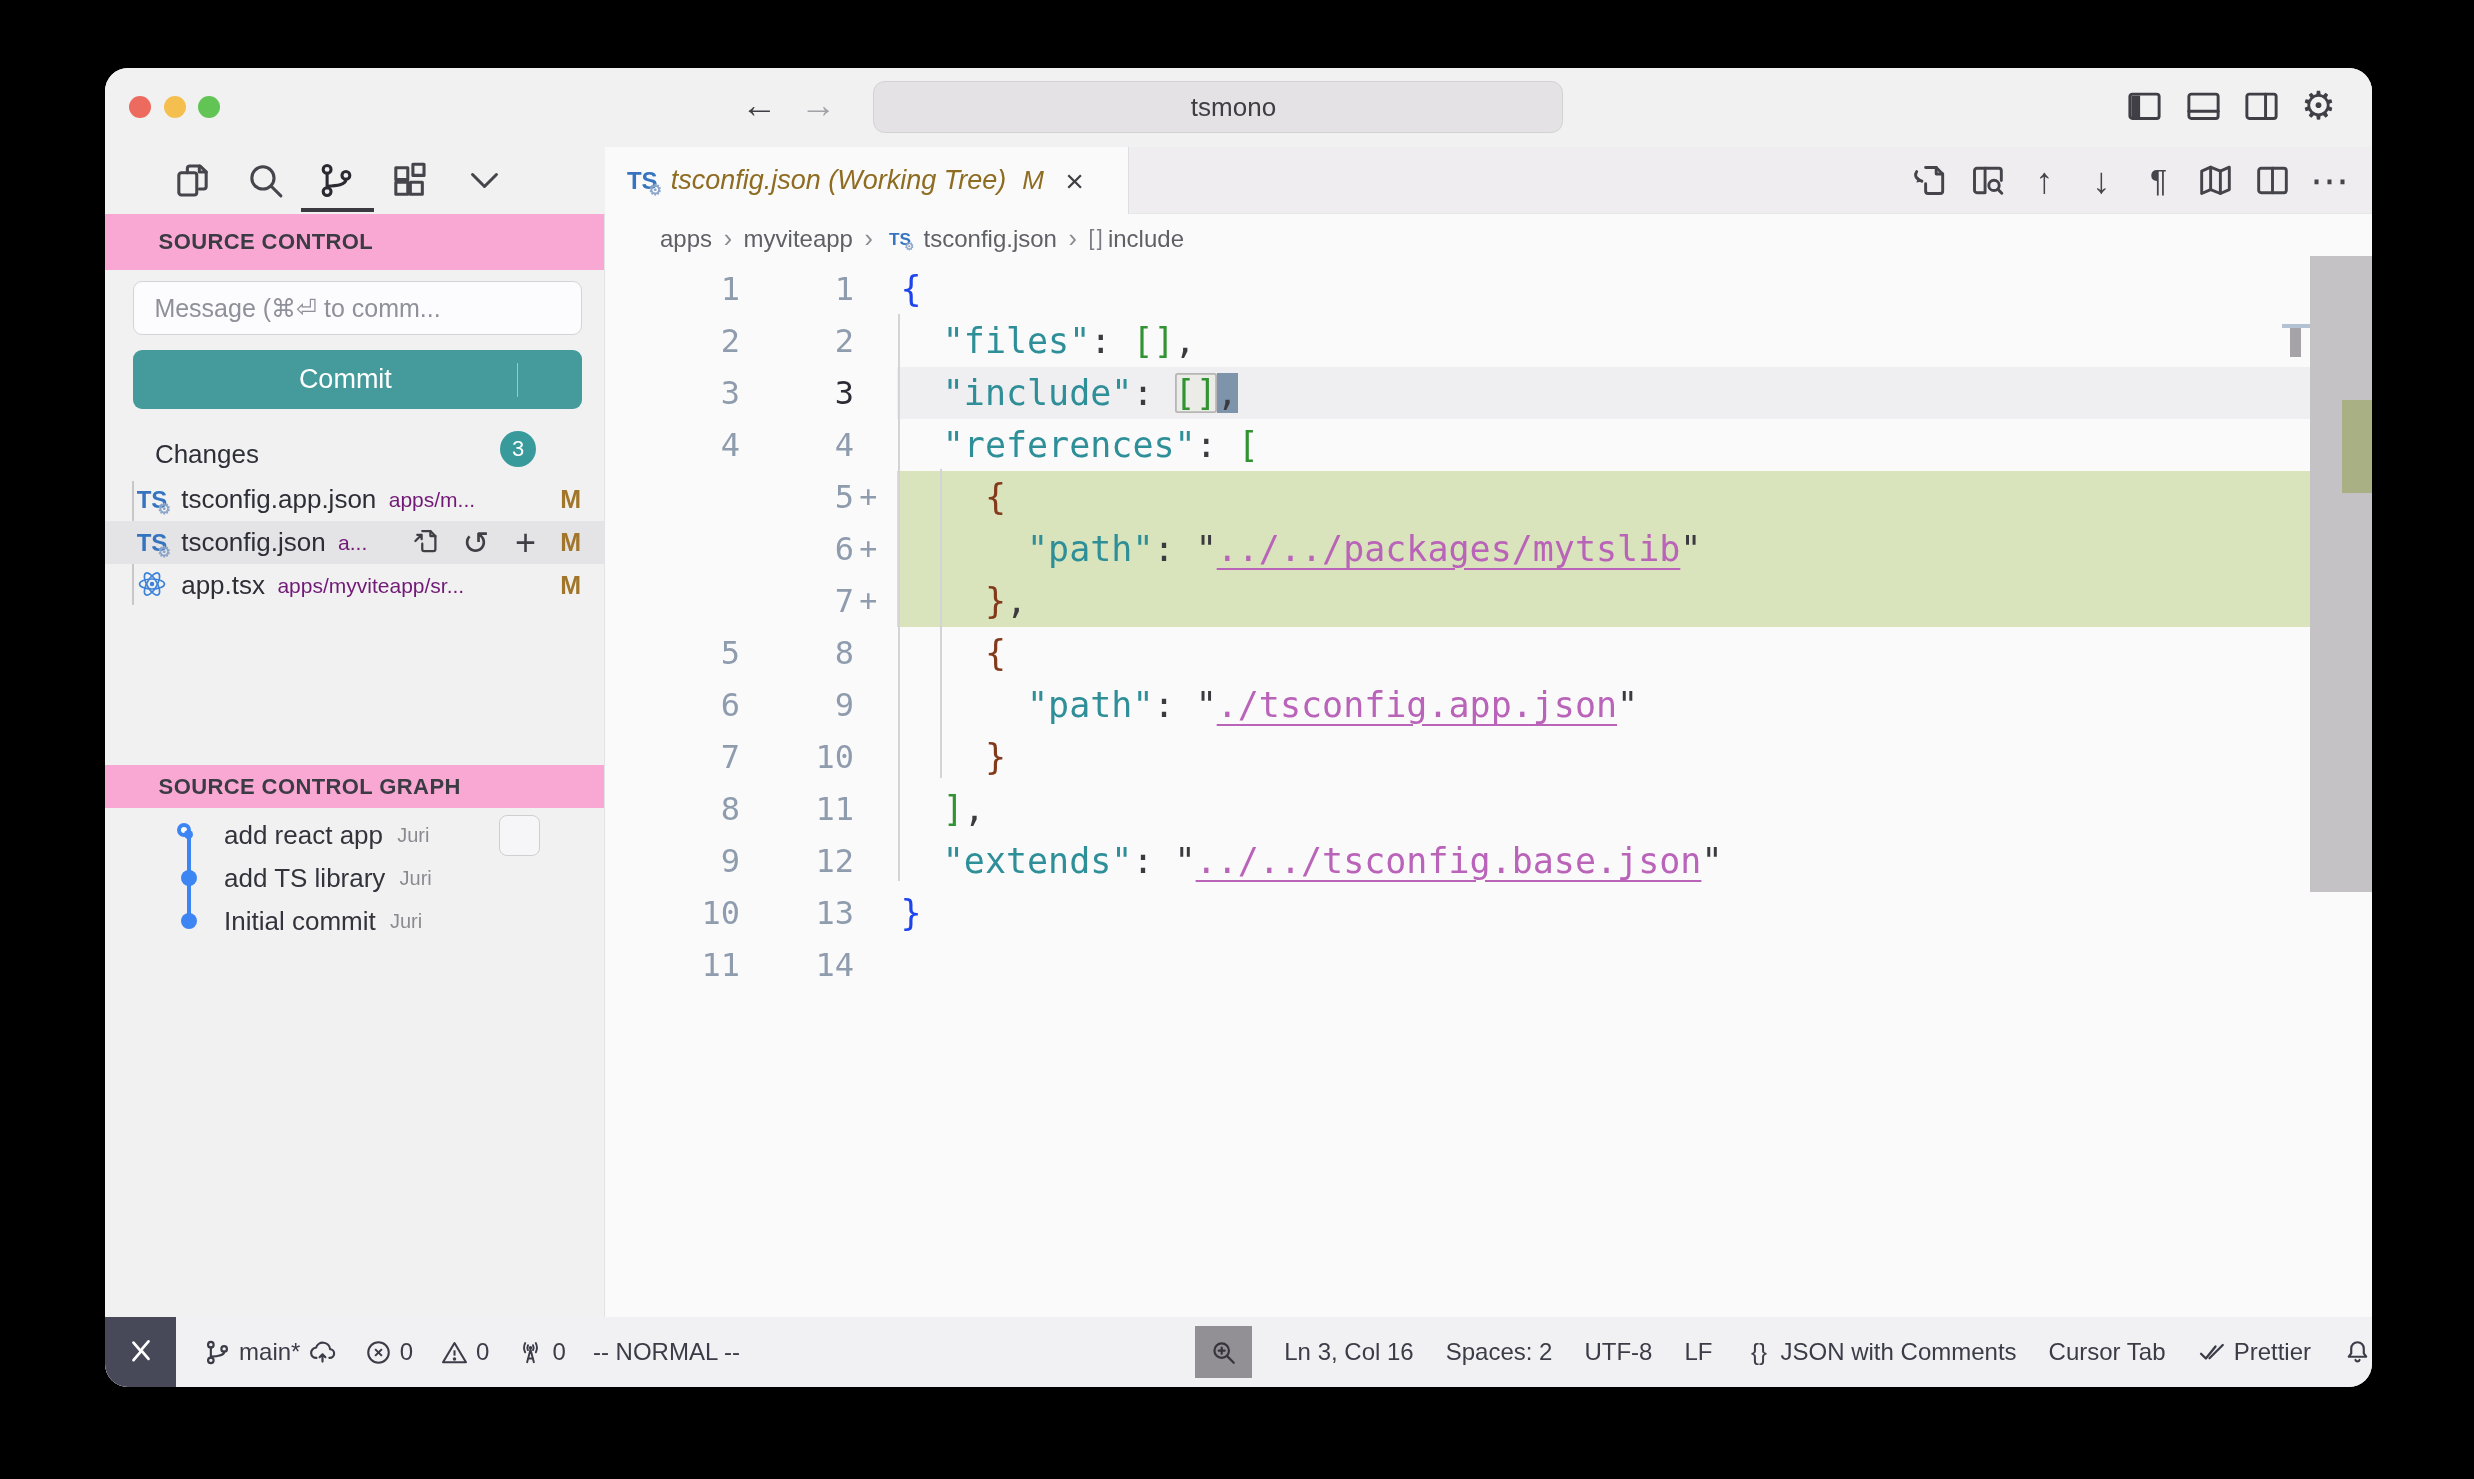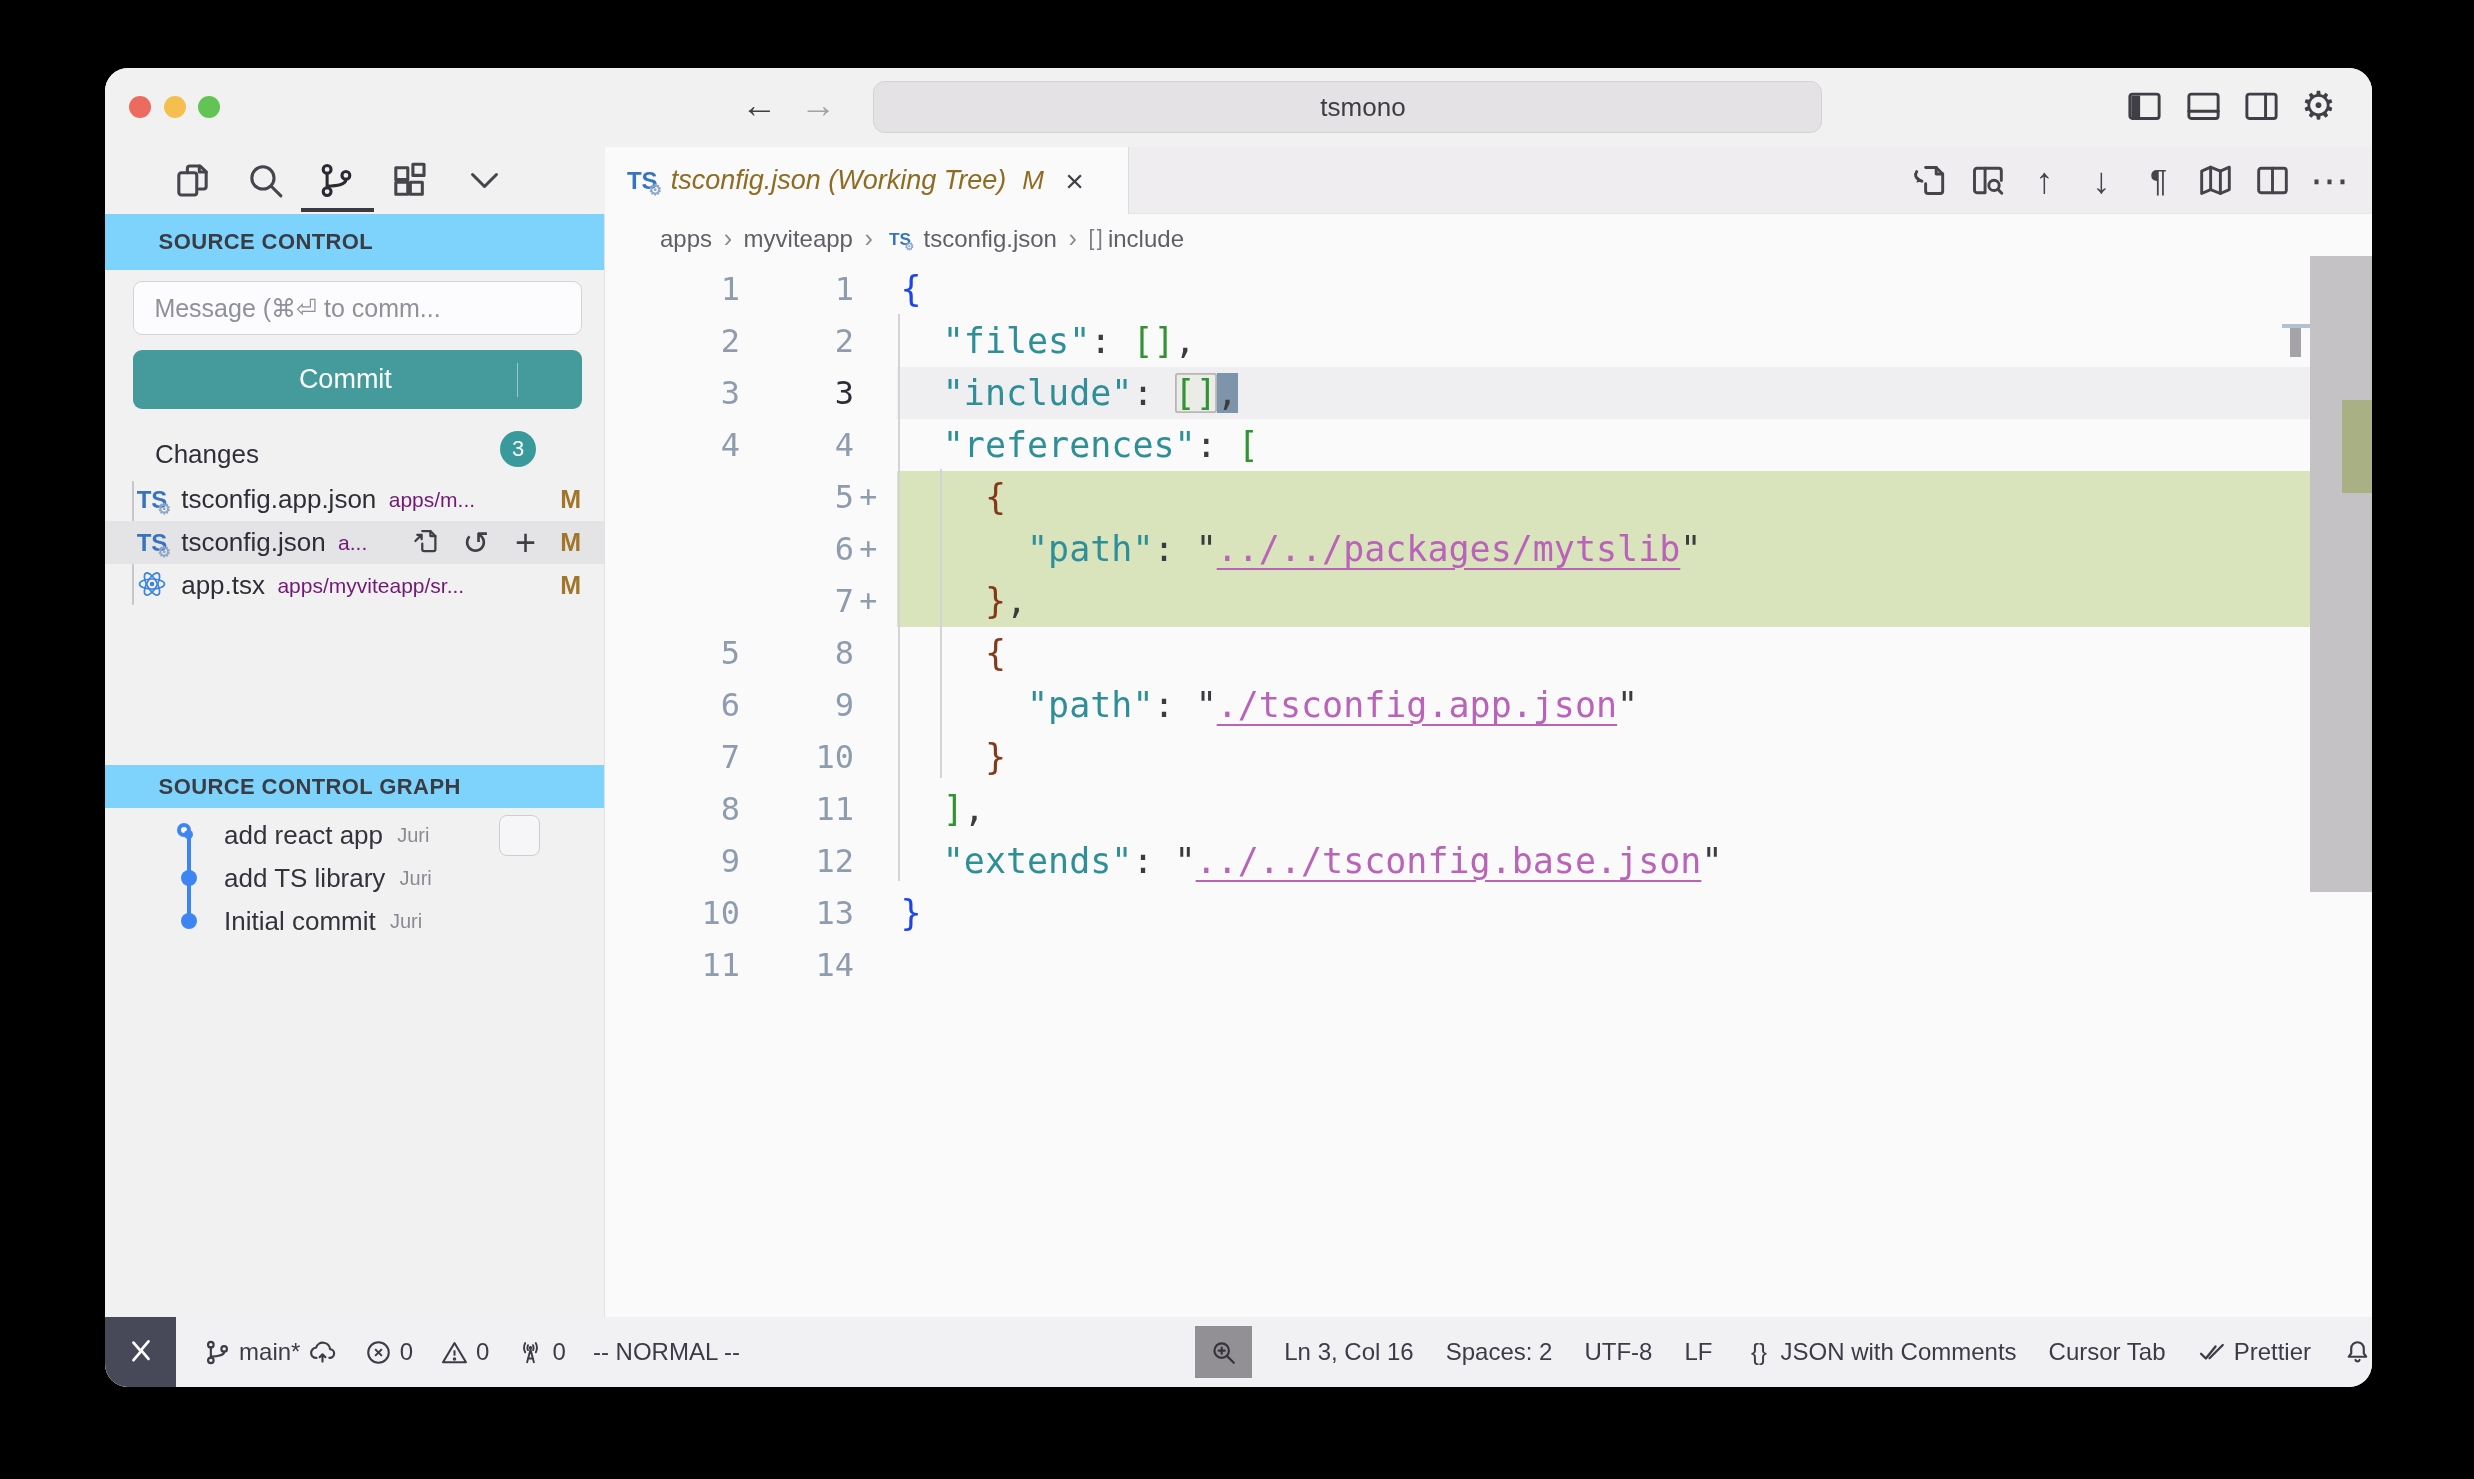--- a/index.html
+++ b/index.html
@@ -8,21 +8,21 @@
   .window{position:absolute;left:105px;top:68px;width:2267px;height:1319px;background:#f2f1f2;
     border-radius:23px;overflow:hidden;box-shadow:0 27px 80px rgba(0,0,0,.6);}
   
   .titlebar{position:absolute;left:0;top:0;width:2267px;height:79px;background:#f2f1f2;}
   .traffic{position:absolute;top:28.4px;width:22px;height:22px;border-radius:50%;}
   .t-close{left:24px;background:#ed6a5e;}
   .t-min{left:59px;background:#f5bf4f;}
   .t-zoom{left:93px;background:#61c454;}
   .navarrow{position:absolute;top:16px;font-size:36px;color:#3f3f45;width:43px;text-align:center;}
   .navarrow.fwd{color:#a3a2a7;}
-  .searchbox{position:absolute;left:768px;top:13.3px;width:949px;height:52px;background:#e4e2e5;
+  .searchbox{position:absolute;left:768px;top:13.3px;width:690px;height:52px;background:#e4e2e5;
     border:1.8px solid #d3d1d4;border-radius:11.6px;display:flex;align-items:center;justify-content:center;
     gap:4px;color:#3d3d43;font-size:26px;}
   .win-icons{position:absolute;right:32px;top:18px;display:flex;gap:19.6px;color:#3f3f45;}
   .win-icons .icon{width:39px;height:39px;}
   
   .activityrow{position:absolute;left:0;top:79px;width:500px;height:67px;}
   .act-icon{position:absolute;top:13.3px;width:41px;height:41px;color:#45454b;}
   .act-underline{position:absolute;left:196px;top:61px;width:73px;height:3.6px;background:#3a3a40;}
   .tabbar{position:absolute;left:500px;top:79px;right:0;height:67px;background:#efedf0;border-bottom:0.9px solid #e7e6e8;}
   .tab{position:absolute;left:0;top:0;width:524px;height:67px;background:#fbfafb;border-right:1.8px solid #dddcde;
@@ -33,21 +33,21 @@
   .editor-actions{position:absolute;right:23px;top:0;height:67px;display:flex;align-items:center;gap:18px;color:#44444a;}
   .editor-actions .icon{width:39px;height:39px;display:flex;align-items:center;justify-content:center;}
   
   .breadcrumbs{position:absolute;left:500px;top:146px;right:0;height:49px;background:#fbfafb;
     display:flex;align-items:center;padding-left:55px;gap:11.6px;font-size:24px;color:#5f5f66;}
   .bc-sep{color:#8b8b92;font-size:25px;}
   .bc-item{display:flex;align-items:center;gap:7.1px;}
   .bc-sym{color:#7c7c84;font-size:21.3px;letter-spacing:-1.8px;}
   
   .sidebar{position:absolute;left:0;top:146px;width:500px;height:1103px;background:#f2f1f2;border-right:1.8px solid #e2e1e3;}
-  .sec-head{position:absolute;left:0;width:100%;background:#7dd3fc;display:flex;align-items:center;
+  .sec-head{position:absolute;left:0;width:100%;background:#f9a8d4;display:flex;align-items:center;
     padding-left:14.2px;gap:12.4px;color:#3b3b44;font-weight:700;font-size:22px;letter-spacing:0.4px;}
   .sec-head .icon{width:27px;height:27px;color:#3b3b44;}
   .msg-input{position:absolute;left:28.4px;top:67px;width:449px;height:54px;background:#fcfbfd;
     border:1.8px solid #d5d3d6;border-radius:9px;display:flex;align-items:center;padding:4px 18px;}
   .msg-input input{flex:1;border:none;outline:none;background:transparent;font-size:25px;color:#3c3c42;
     font-family:"Liberation Sans",sans-serif;}
   .msg-input input::placeholder{color:#90909a;}
   .msg-input .icon{width:32px;height:32px;color:#3c3c44;}
   .commit-btn{position:absolute;left:28.4px;top:136px;width:449px;height:59px;background:#459b9c;border-radius:9px;
     display:flex;align-items:center;color:#fff;}

